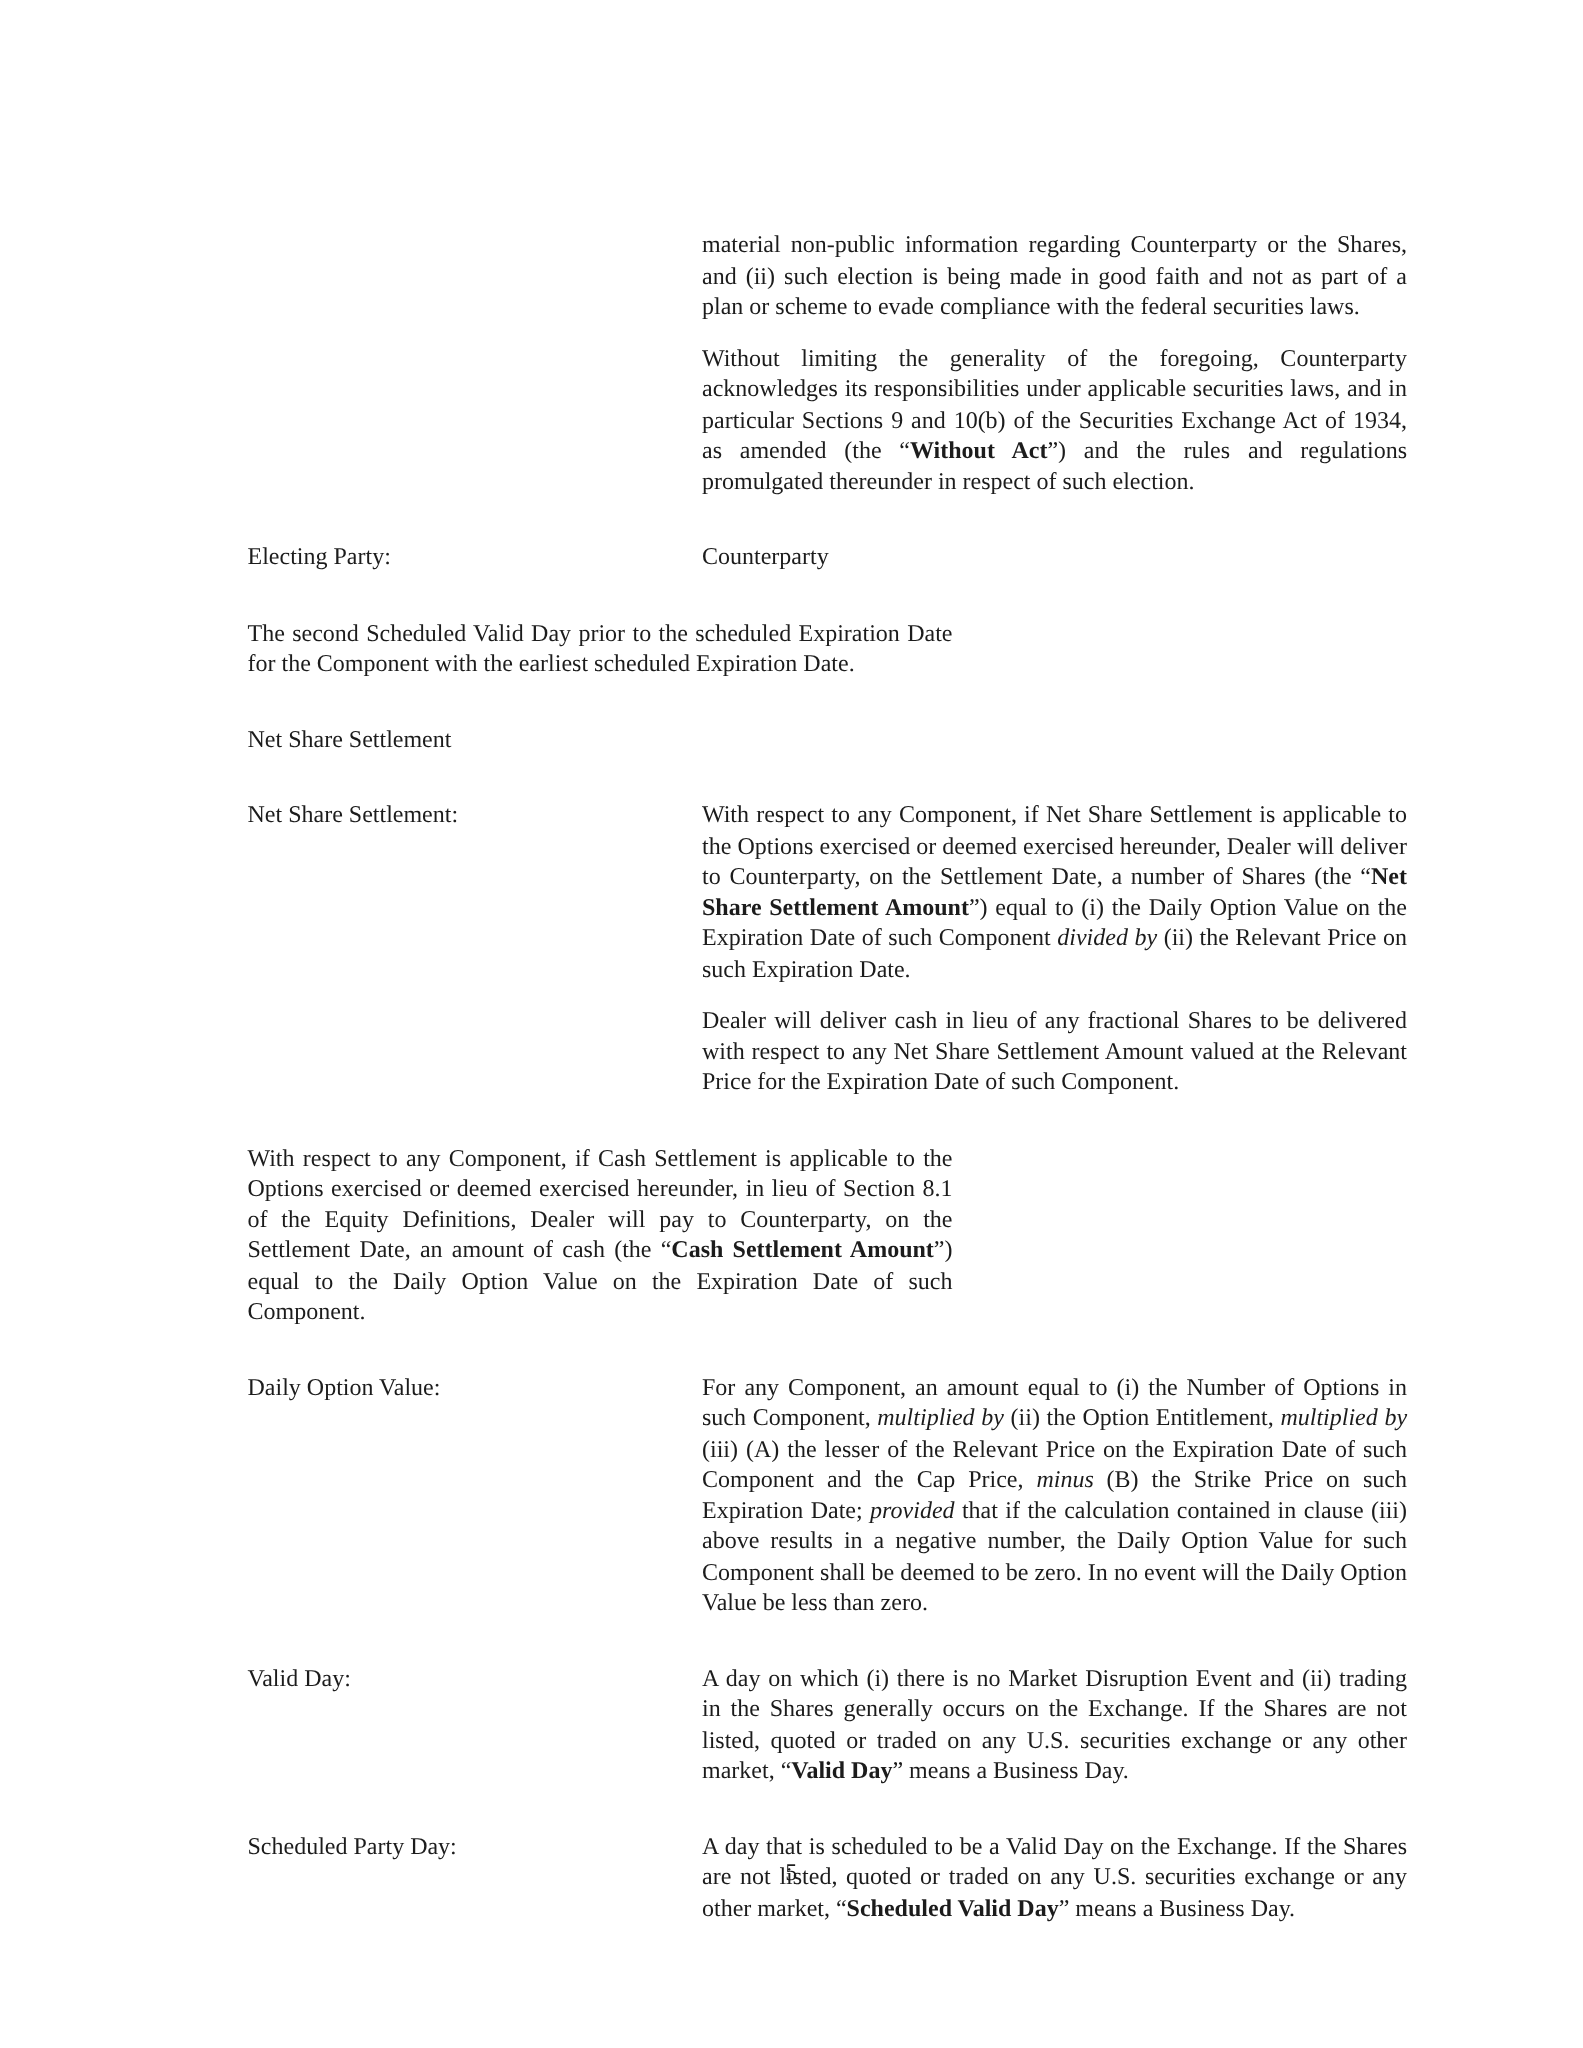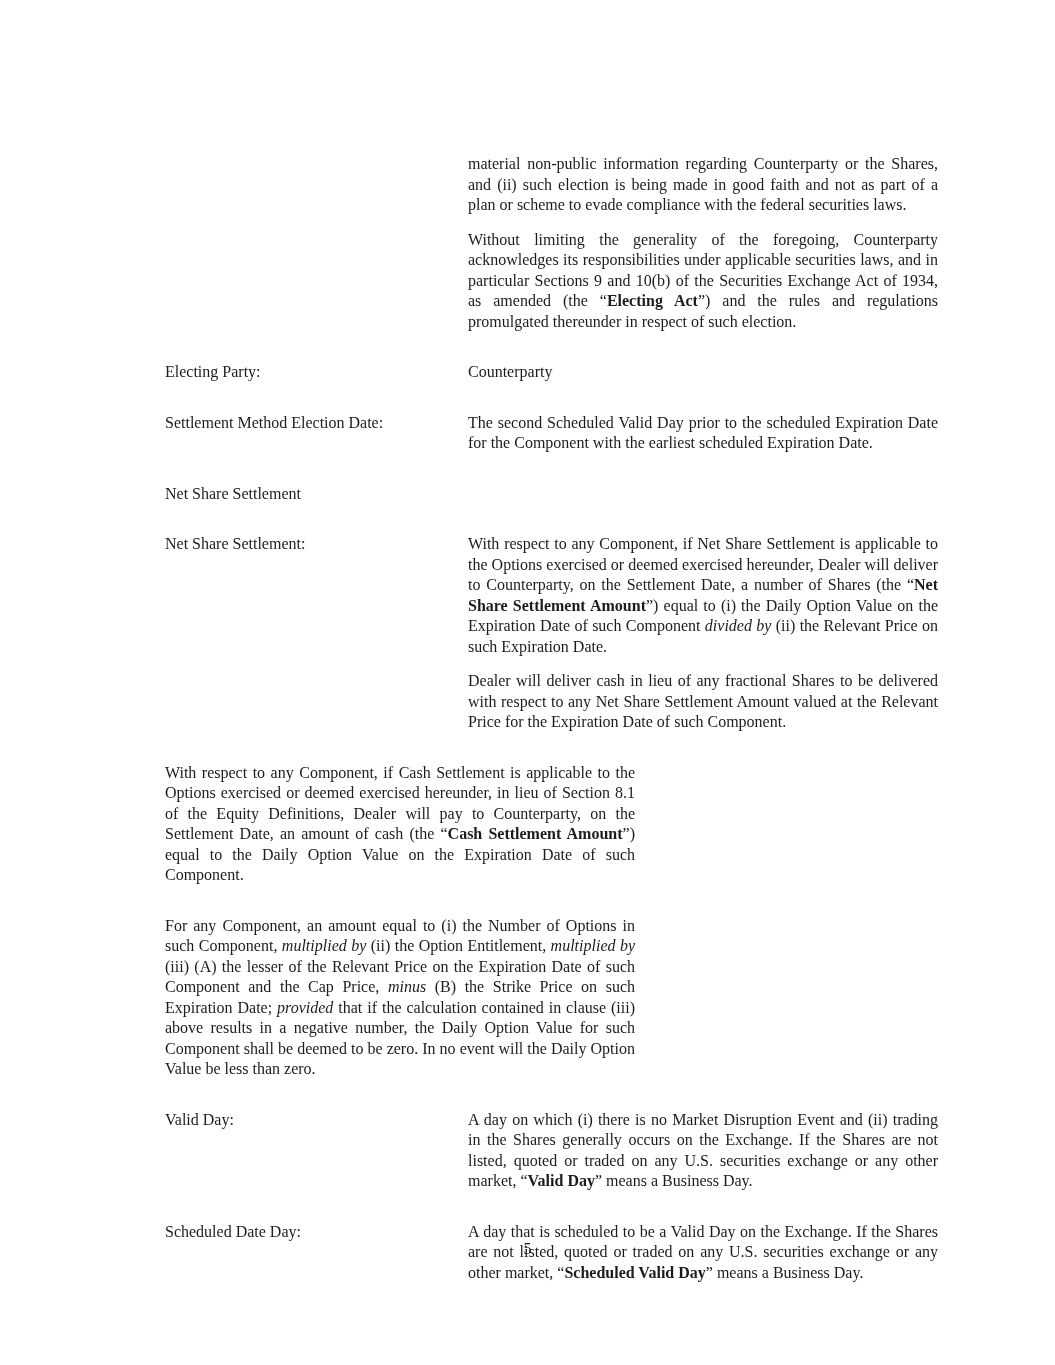--- a/index.html
+++ b/index.html
@@ -56,33 +56,32 @@
 </style>
 </head>
 <body>
 
 <div class="content">
 
   <div class="row">
     <div class="term"></div>
     <div class="def">
       <p><span>material non-public information regarding Counterparty or the Shares, and (ii) such election is being made in good faith and not as part of a plan or scheme to evade compliance with the federal securities laws.</span></p>
-      <p><span>Without limiting the generality of the foregoing, Counterparty acknowledges its responsibilities under applicable securities laws, and in particular Sections 9 and 10(b) of the Securities Exchange Act of 1934, as amended (the “</span><span class="b">Electing Act</span><span>”) and the rules and regulations promulgated thereunder in respect of such election.</span></p>
+      <p><span>Without limiting the generality of the foregoing, Counterparty acknowledges its responsibilities under applicable securities laws, and in particular Sections 9 and 10(b) of the Securities Exchange Act of 1934, as amended (the “</span><span class="b">Without Act</span><span>”) and the rules and regulations promulgated thereunder in respect of such election.</span></p>
     </div>
   </div>
 
   <div class="row">
     <div class="term">Electing Party:</div>
     <div class="def">
       <p><span>Counterparty</span></p>
     </div>
   </div>
 
   <div class="row">
-    <div class="term">Settlement Method Election Date:</div>
     <div class="def">
       <p><span>The second Scheduled Valid Day prior to the scheduled Expiration Date for the Component with the earliest scheduled Expiration Date.</span></p>
     </div>
   </div>
 
   <div class="row">
     <div class="def">
       <p><span>Net Share Settlement</span></p>
     </div>
   </div>
@@ -95,34 +94,35 @@
     </div>
   </div>
 
   <div class="row">
     <div class="def">
       <p><span>With respect to any Component, if Cash Settlement is applicable to the Options exercised or deemed exercised hereunder, in lieu of Section 8.1 of the Equity Definitions, Dealer will pay to Counterparty, on the Settlement Date, an amount of cash (the “</span><span class="b">Cash Settlement Amount</span><span>”) equal to the Daily Option Value on the Expiration Date of such Component.</span></p>
     </div>
   </div>
 
   <div class="row">
+    <div class="term">Daily Option Value:</div>
     <div class="def">
       <p><span>For any Component, an amount equal to (i) the Number of Options in such Component, </span><span class="i">multiplied by</span><span> (ii) the Option Entitlement, </span><span class="i">multiplied by</span><span> (iii) (A) the lesser of the Relevant Price on the Expiration Date of such Component and the Cap Price, </span><span class="i">minus</span><span> (B) the Strike Price on such Expiration Date; </span><span class="i">provided</span><span> that if the calculation contained in clause (iii) above results in a negative number, the Daily Option Value for such Component shall be deemed to be zero. In no event will the Daily Option Value be less than zero.</span></p>
     </div>
   </div>
 
   <div class="row">
     <div class="term">Valid Day:</div>
     <div class="def">
       <p><span>A day on which (i) there is no Market Disruption Event and (ii) trading in the Shares generally occurs on the Exchange. If the Shares are not listed, quoted or traded on any U.S. securities exchange or any other market, “</span><span class="b">Valid Day</span><span>” means a Business Day.</span></p>
     </div>
   </div>
 
   <div class="row">
-    <div class="term">Scheduled Date Day:</div>
+    <div class="term">Scheduled Party Day:</div>
     <div class="def">
       <p><span>A day that is scheduled to be a Valid Day on the Exchange. If the Shares are not listed, quoted or traded on any U.S. securities exchange or any other market, “</span><span class="b">Scheduled Valid Day</span><span>” means a Business Day.</span></p>
     </div>
   </div>
 
 </div>
 
 <div class="page-number">5</div>
 
 </body></html>

